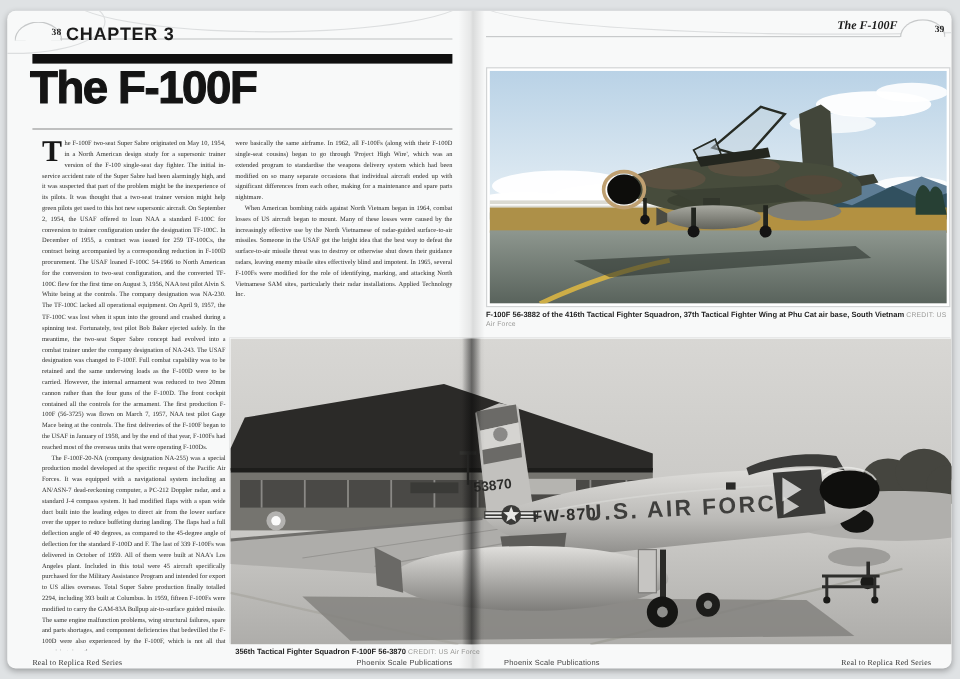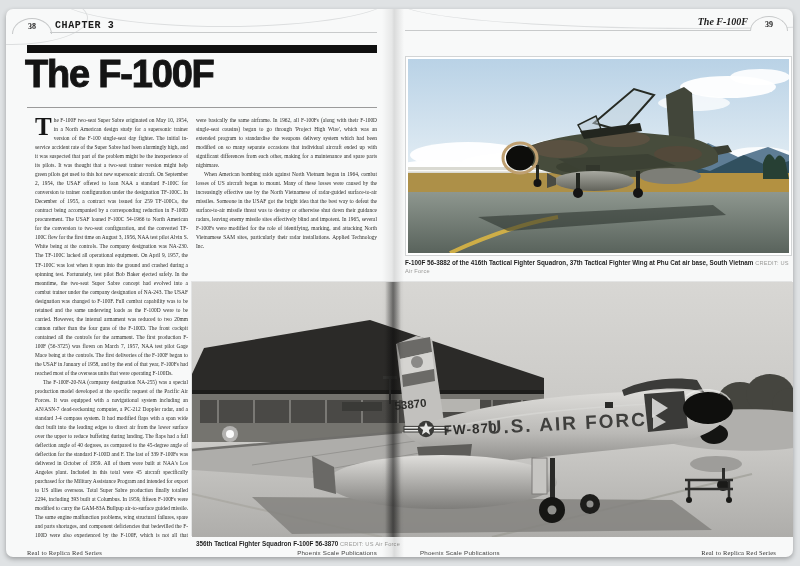--- a/index.html
+++ b/index.html
@@ -7,25 +7,25 @@
           font-family:"Liberation Serif",serif;}
   .paper{position:absolute;left:6px;top:9px;width:787px;height:548px;background:#f8f9f9;
          border-radius:7px;box-shadow:0 2px 5px rgba(0,0,0,.3);overflow:hidden;}
   .page-stack{position:absolute;left:794px;top:16px;width:5px;height:534px;
 0         background:repeating-linear-gradient(90deg,#fafafa 0 1px,#c9cccd 1px 2px);border-radius:0 3px 3px 0;}
   .curl{position:absolute;border:1px solid #dcdedf;border-radius:50%;}
   .curl-a{left:52px;top:-40px;width:330px;height:56px;}
   .curl-b{left:-70px;top:-18px;width:150px;height:52px;}
   .curl-c{left:392px;top:-34px;width:600px;height:52px;}
   .tab{position:absolute;background:#f8f9f9;border:1px solid #c6c8c9;border-bottom:none;
-       border-radius:50% 50% 0 0/100% 100% 0 0;text-align:center;
+       border-radius:50% 50% 0 0/100% 100% 0 0;text-align:right;
        font:bold 8px/15px "Liberation Serif",serif;color:#222;}
   .hrule{position:absolute;height:1px;background:#c8cacb;}
-  .chapter{position:absolute;left:49px;top:11px;font-family:Liberation Mono, monospace;
-           font-weight:bold;font-size:10px;letter-spacing:.6px;color:#1b1b1b;}
+  .chapter{position:absolute;left:49px;top:11px;font-family:Liberation Sans, sans-serif;
+           font-weight:bold;font-size:15px;letter-spacing:.6px;color:#1b1b1b;}
   .running-title{position:absolute;left:500px;top:7px;width:242px;text-align:right;
                  font:bold italic 10px "Liberation Serif",serif;color:#1b1b1b;}
   .black-bar{position:absolute;left:21px;top:36px;width:350px;height:8px;background:#101010;}
   .big-title{position:absolute;left:19px;top:44px;font-family:"Liberation Sans",sans-serif;
              font-weight:bold;font-size:38px;letter-spacing:-1.2px;color:#141414;
              -webkit-text-stroke:.9px #141414;}
   .title-rule{position:absolute;left:21px;top:98px;width:350px;height:1px;background:#9b9b9b;}
   .col{position:absolute;overflow:hidden;font-size:5.4px;line-height:9.03px;color:#2b2b28;
        text-align:justify;word-spacing:-.1px;}
   .col p{margin:0;}

